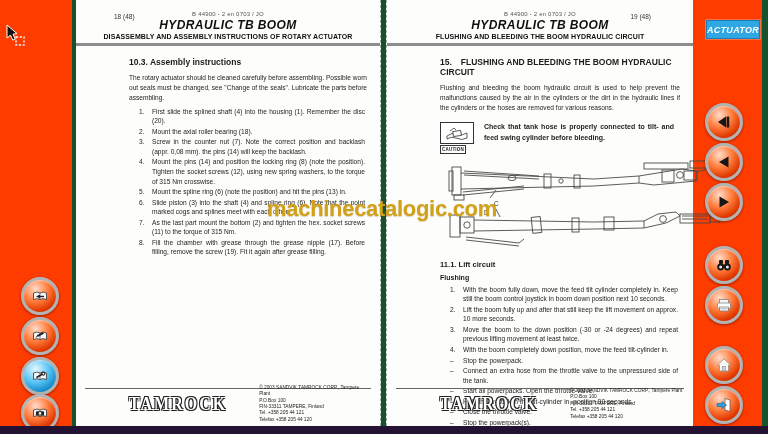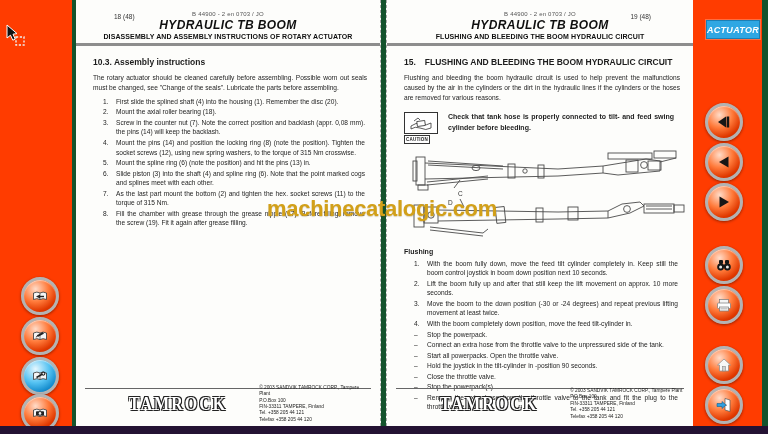--- a/index.html
+++ b/index.html
@@ -20,21 +20,21 @@
 
   .pg-header{position:relative;text-align:center;padding-top:11px;}
   .doc-code{font-size:6px;color:#555;letter-spacing:.2px;}
   .pg-num{position:absolute;top:13px;font-size:6.5px;color:#333;}
   .pg-num.at-left{left:38px;}
   .pg-num.at-right{right:42px;}
   .pg-title{font-size:12px;font-weight:bold;font-style:italic;color:#0f0f0f;letter-spacing:.4px;margin-top:1px;}
   .pg-sub{font-size:7px;font-weight:bold;color:#0f0f0f;margin-top:1px;letter-spacing:.1px;}
   .hdr-rule{height:3px;background:#8d8d8d;margin-top:3px;}
 
-  .content{padding:0 13px 0 17px;}
+  .content{padding:0 13px 0 17px;margin-left:36px;}
   .sec-h{font-size:8.5px;font-weight:bold;margin:11px 0 0 0;}
   .sec-h .num{margin-right:9px;}
   .para{font-size:6.6px;line-height:1.5;text-align:justify;margin-top:6px;}
   .steps{margin-top:4px;}
   .step{display:flex;font-size:6.6px;line-height:1.45;margin:1px 0 1px 10px;}
   .step .n{width:13px;flex:none;}
   .step .t{flex:1;text-align:justify;padding-right:2px;}
 
   
   .caution-row{display:flex;margin:8px 0 0 0;align-items:flex-start;}
@@ -214,20 +214,21 @@
             <path d="M238 57 h26 M238 60 h26"></path>
             <rect x="266" y="56" width="10" height="7"></rect>
             <rect x="160" y="58" width="10" height="13"></rect>
             <path d="M52 50 L56 58"></path>
           </g>
           <text x="50" y="47" font-size="6.5" fill="#333" font-family="Liberation Sans, sans-serif">C</text>
           <text x="40" y="56" font-size="6.5" fill="#333" font-family="Liberation Sans, sans-serif">D</text>
         </svg>
       </div>
 
+      <div class="sub-h">11.1.  Lift circuit</div>
       <div class="flush-label">Flushing</div>
       <div class="steps">
         <div class="step">
             <span class="n">1.</span>
             <span class="t">With the boom fully down, move the feed tilt cylinder completely in. Keep still the boom control joystick in boom down position next 10 seconds.</span>
           </div>
         <div class="step">
             <span class="n">2.</span>
             <span class="t">Lift the boom fully up and after that still keep the lift movement on approx. 10 more seconds.</span>
           </div>

